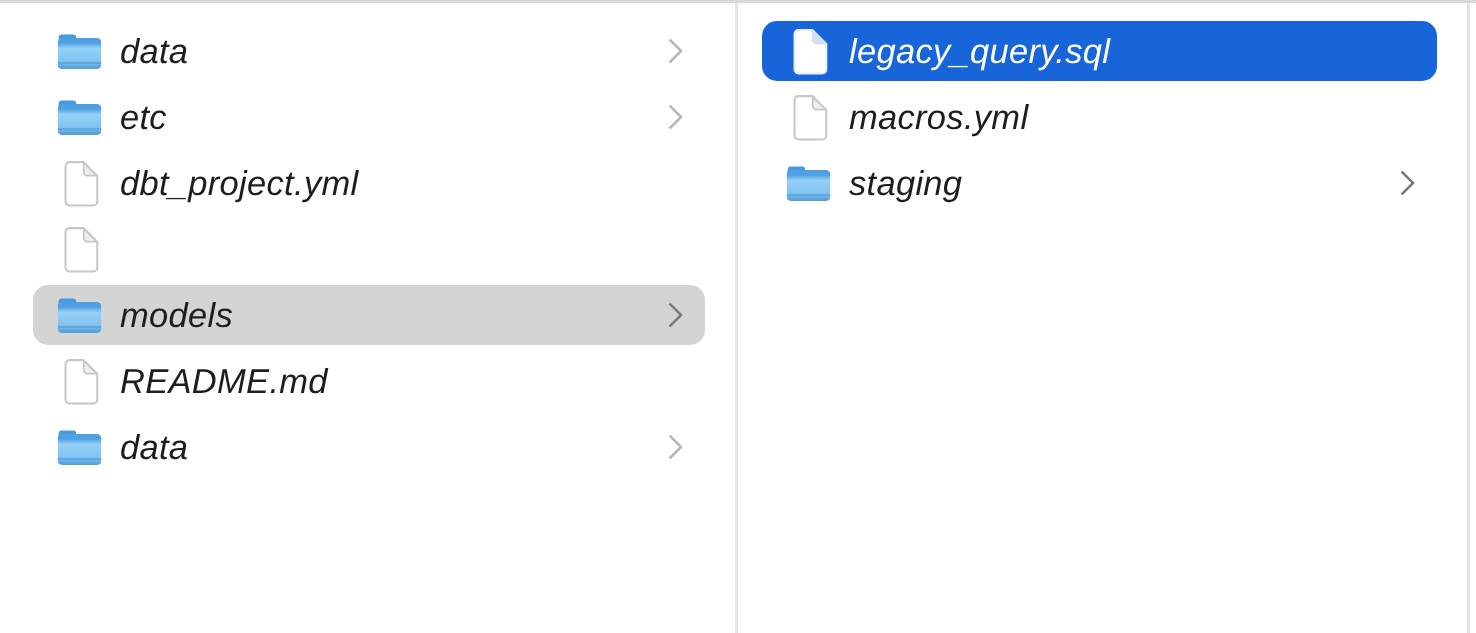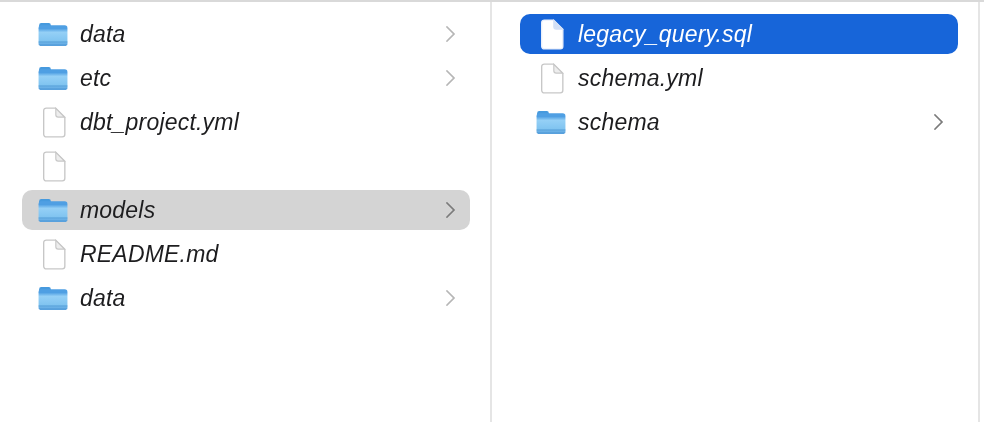--- a/index.html
+++ b/index.html
@@ -28,21 +28,21 @@
     height:40px;
     margin:0 20px 4px 22px;
     border-radius:10px;
     display:flex;
     align-items:center;
     gap:12px;
     padding:0 14px 0 16px;
     box-sizing:border-box;
     cursor:default;
   }
-  .column.right .row{margin-left:28px;margin-right:20px;gap:12px;}
+  .column.right .row{margin-left:16px;margin-right:20px;gap:12px;}
   .row.sel-primary{background:var(--sel-primary,#1765d9);}
   .row.sel-secondary{background:var(--sel-secondary,#d4d4d4);}
   .icon-box{width:30px;height:30px;flex:none;display:flex;align-items:center;justify-content:center;}
   .label{
     flex:1;
     font-size:23px;
     line-height:40px;
     color:var(--text,#1d1d1f);
     white-space:nowrap;
     overflow:hidden;
@@ -182,32 +182,32 @@
     <span class="chevron hidden"></span>
   </div>
       <div class="row">
     <span class="icon-box">
 
       <svg class="file-icon" width="25" height="31" viewBox="0 0 26 32">
         <path class="page" d="M5.5 1 H15.2 L24.8 10.6 V28.3 A2.7 2.7 0 0 1 22.1 31 H5.5 A2.7 2.7 0 0 1 2.8 28.3 V3.7 A2.7 2.7 0 0 1 5.5 1 Z"></path>
         <path class="ear" d="M15.4 1.4 L24.4 10.4 H17.9 A2.5 2.5 0 0 1 15.4 7.9 Z"></path>
       </svg>
     </span>
-    <span class="label">schema.yml</span>
-    <span class="chevron hidden"></span>
-  </div>
-      <div class="row">
-    <span class="icon-box">
-      <svg class="folder-icon" width="30" height="25" viewBox="0 0 32 26">
-        <rect x="1.2" y="0.8" width="12.5" height="9" rx="2.2" fill="#469ade"></rect>
-        <rect x="0.6" y="3.2" width="30.8" height="22" rx="3" fill="url(#folder-grad)"></rect>
-        <rect x="0.6" y="20.2" width="30.8" height="1.6" fill="#4b95d2" opacity="0.55"></rect>
-        <rect x="0.6" y="23" width="30.8" height="1.4" fill="#4b95d2" opacity="0.35"></rect>
-      </svg>
-
-    </span>
-    <span class="label">schema</span>
+    <span class="label">macros.yml</span>
+    <span class="chevron hidden"></span>
+  </div>
+      <div class="row">
+    <span class="icon-box">
+      <svg class="folder-icon" width="30" height="25" viewBox="0 0 32 26">
+        <rect x="1.2" y="0.8" width="12.5" height="9" rx="2.2" fill="#469ade"></rect>
+        <rect x="0.6" y="3.2" width="30.8" height="22" rx="3" fill="url(#folder-grad)"></rect>
+        <rect x="0.6" y="20.2" width="30.8" height="1.6" fill="#4b95d2" opacity="0.55"></rect>
+        <rect x="0.6" y="23" width="30.8" height="1.4" fill="#4b95d2" opacity="0.35"></rect>
+      </svg>
+
+    </span>
+    <span class="label">staging</span>
     <span class="chevron dark"></span>
   </div>
     </div>
   <div class="v-divider"></div>
   <div class="edge-filler"></div>
 </div>
 
 </body></html>

